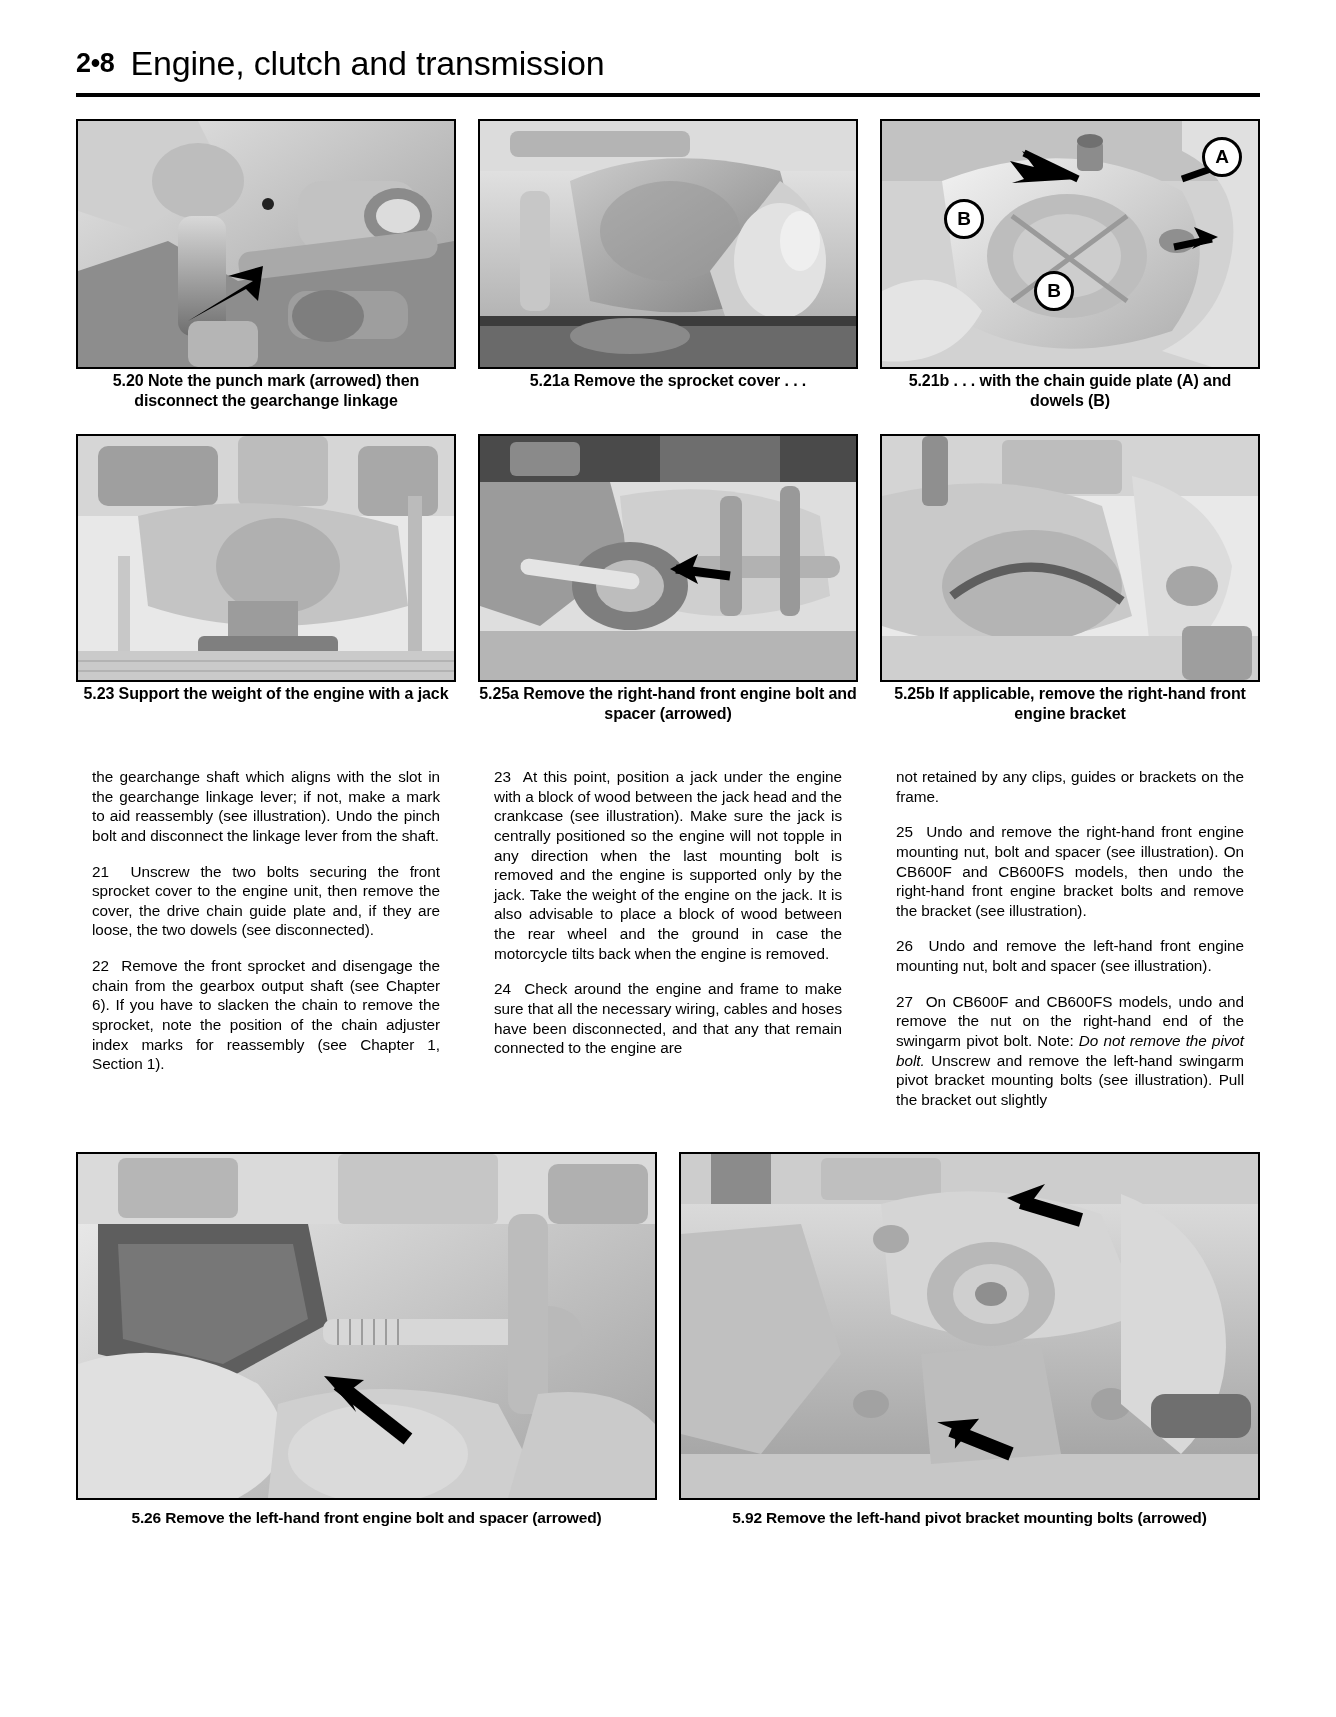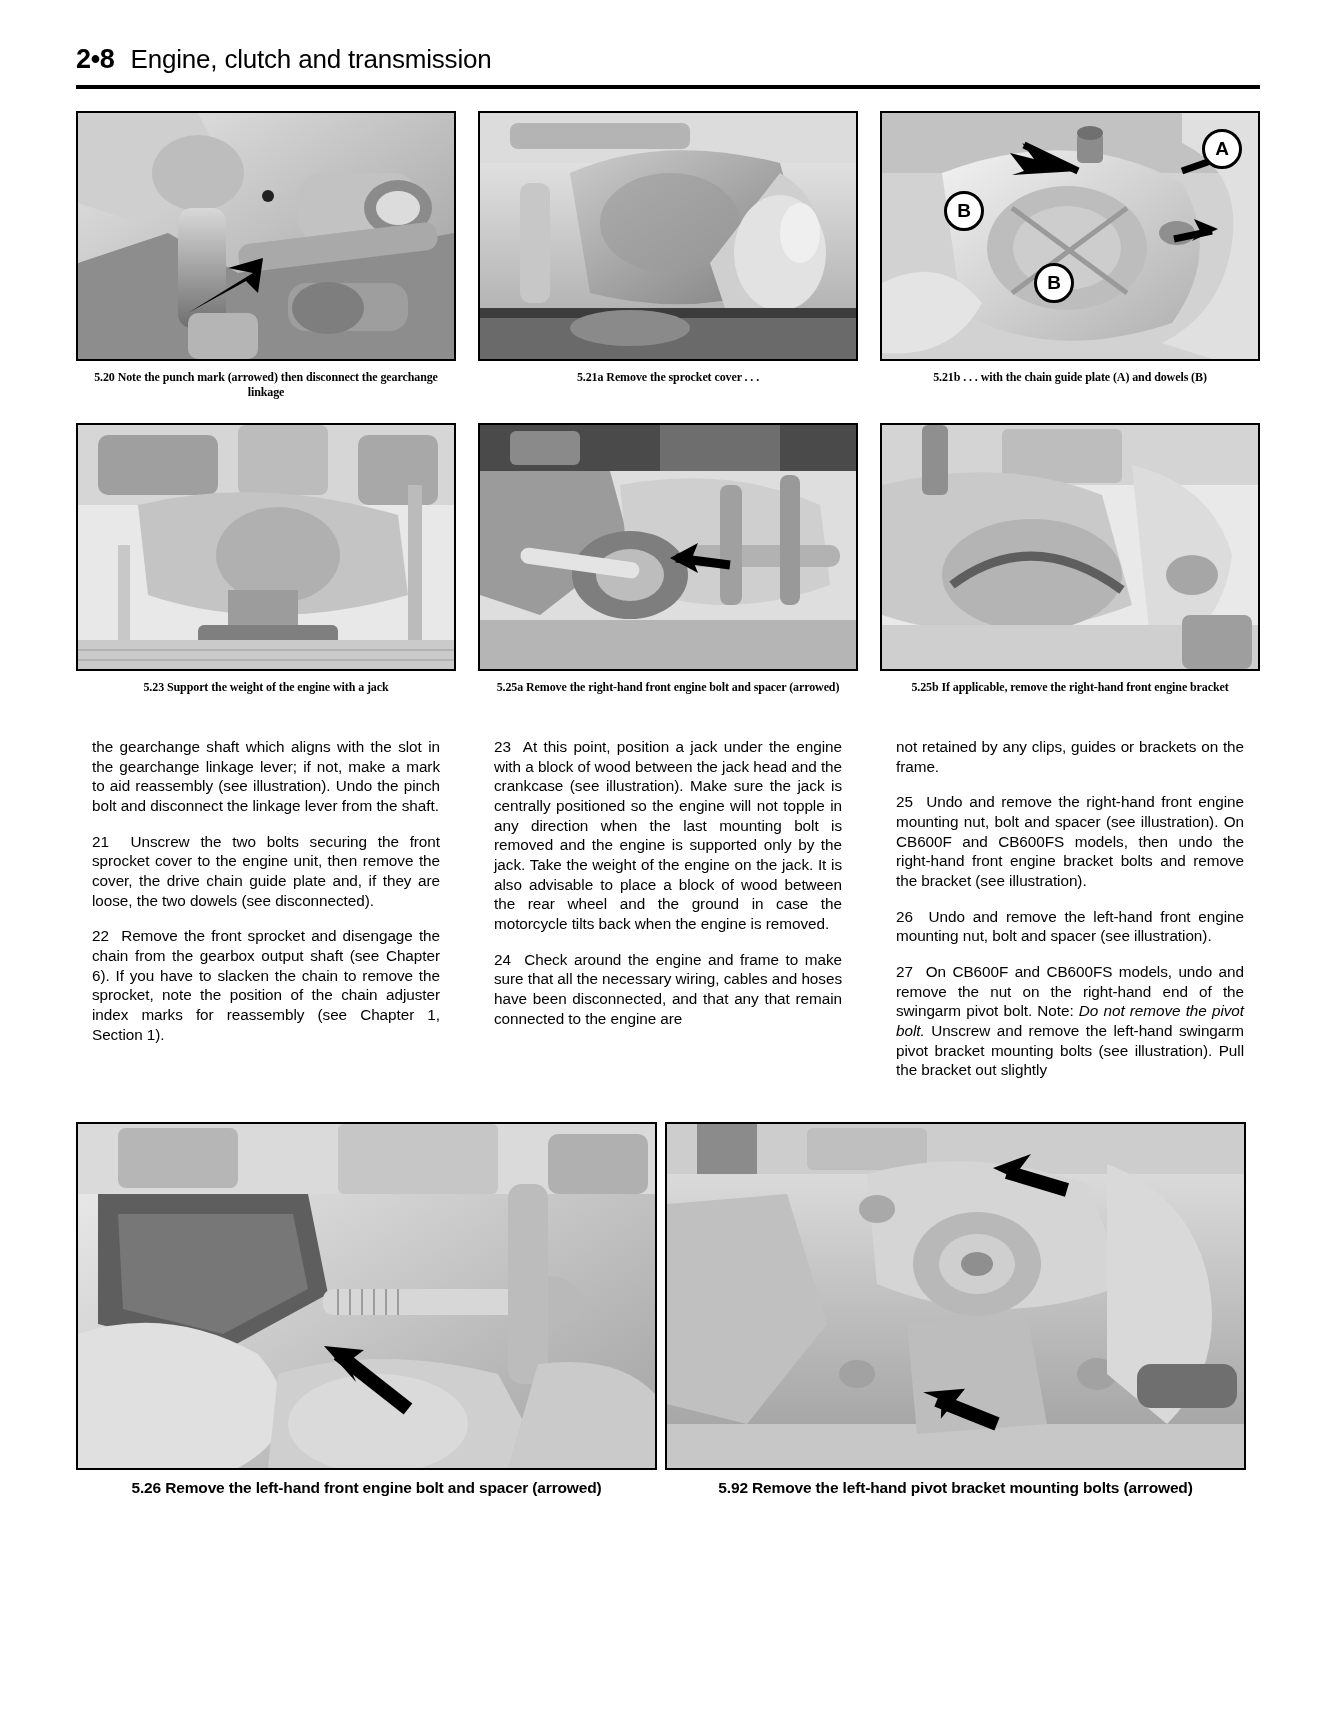--- a/index.html
+++ b/index.html
@@ -32,21 +32,21 @@
     align-items: center;
     gap: 16px;
   }
   .hdr-num {
     font-size: 27px;
     font-weight: bold;
     letter-spacing: -0.3px;
     white-space: nowrap;
   }
   .hdr-title {
-    font-size: 26px;
+    font-size: 34px;
     font-weight: normal;
     letter-spacing: -0.2px;
   }
   .hdr-rule {
     margin-top: 10px;
     height: 4px;
     background: #000;
     width: 1184px;
     margin-left: 0;
   }
@@ -64,26 +64,25 @@
     box-sizing: border-box;
     position: relative;
     overflow: hidden;
     background: #cfcfcf;
   }
   .p-h250 { height: 250px; }
   .p-h248 { height: 248px; }
 
   .caption {
     text-align: center;
-    font-size: 12px;
+    font-size: 16px;
     font-weight: bold;
     line-height: 1.28;
-    margin-top: 9px;
+    margin-top: 2px;
     letter-spacing: -0.1px;
-    font-family: Liberation Serif, serif;
   }
 
   
   .cols {
     display: flex;
     gap: 22px;
     margin-top: 26px;
   }
   .col {
     width: 380px;
@@ -93,21 +92,21 @@
     letter-spacing: -0.05px;
     hyphens: none;
   }
   .col p { margin: 16px; }
   .col b { font-weight: normal; }
   .col i { font-style: italic; }
 
   
   .row2 {
     display: flex;
-    gap: 8px;
+    gap: 22px;
     margin-top: 26px;
   }
   .cell2 { width: 581px; }
   .p-h348 { height: 348px; }
   .caption2 {
     text-align: center;
     font-size: 15.5px;
     font-weight: bold;
     margin-top: 9px;
     letter-spacing: -0.15px;

